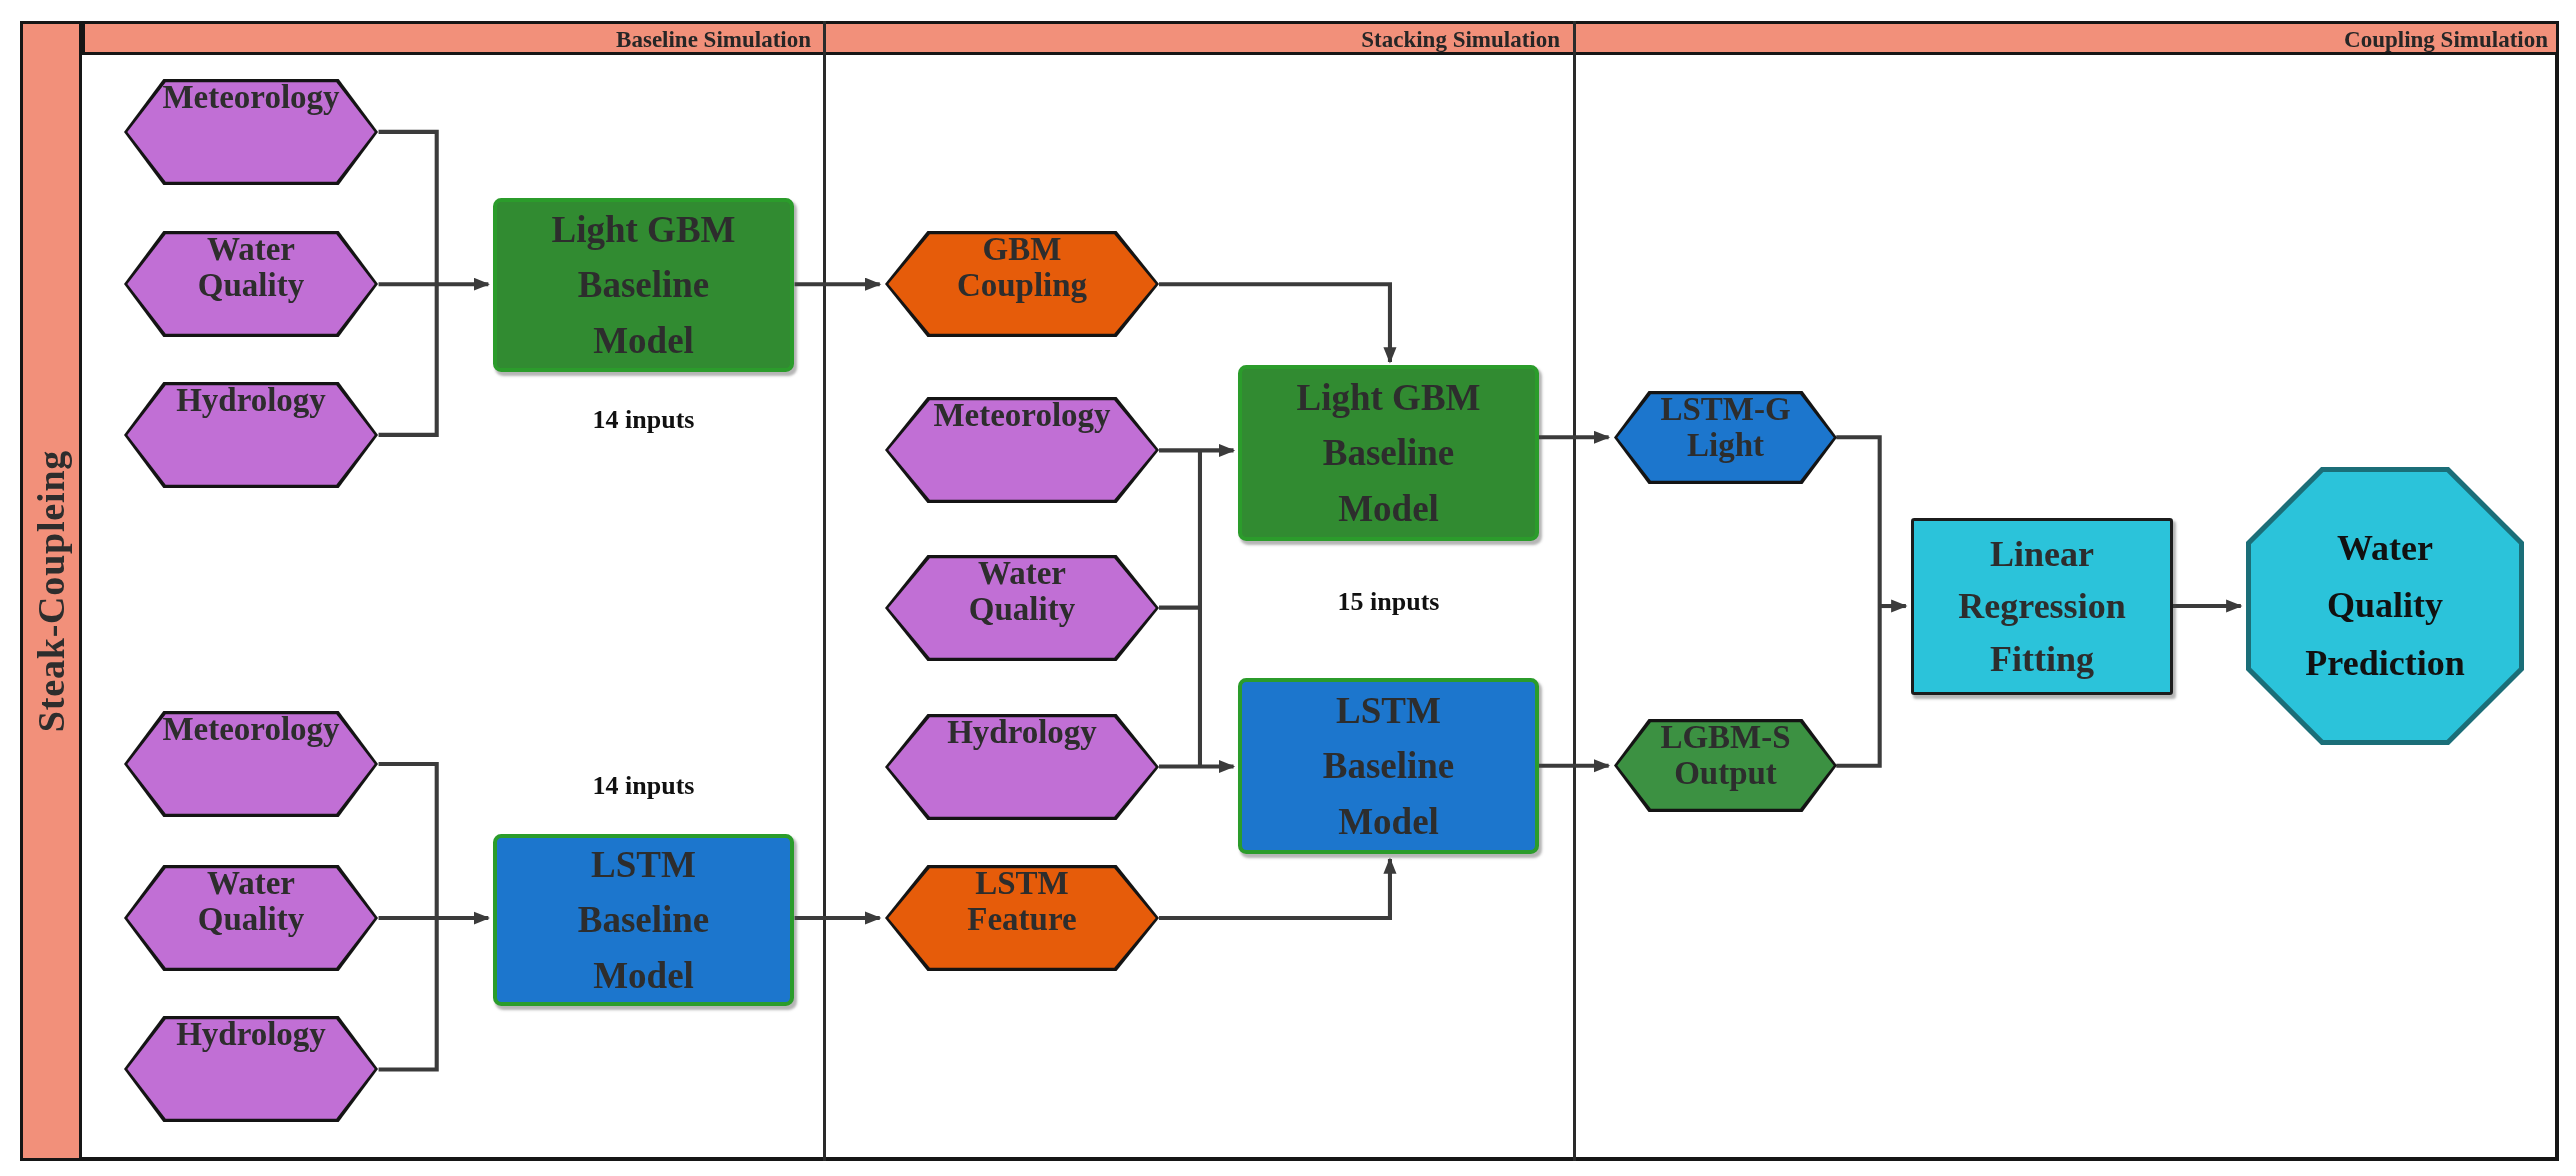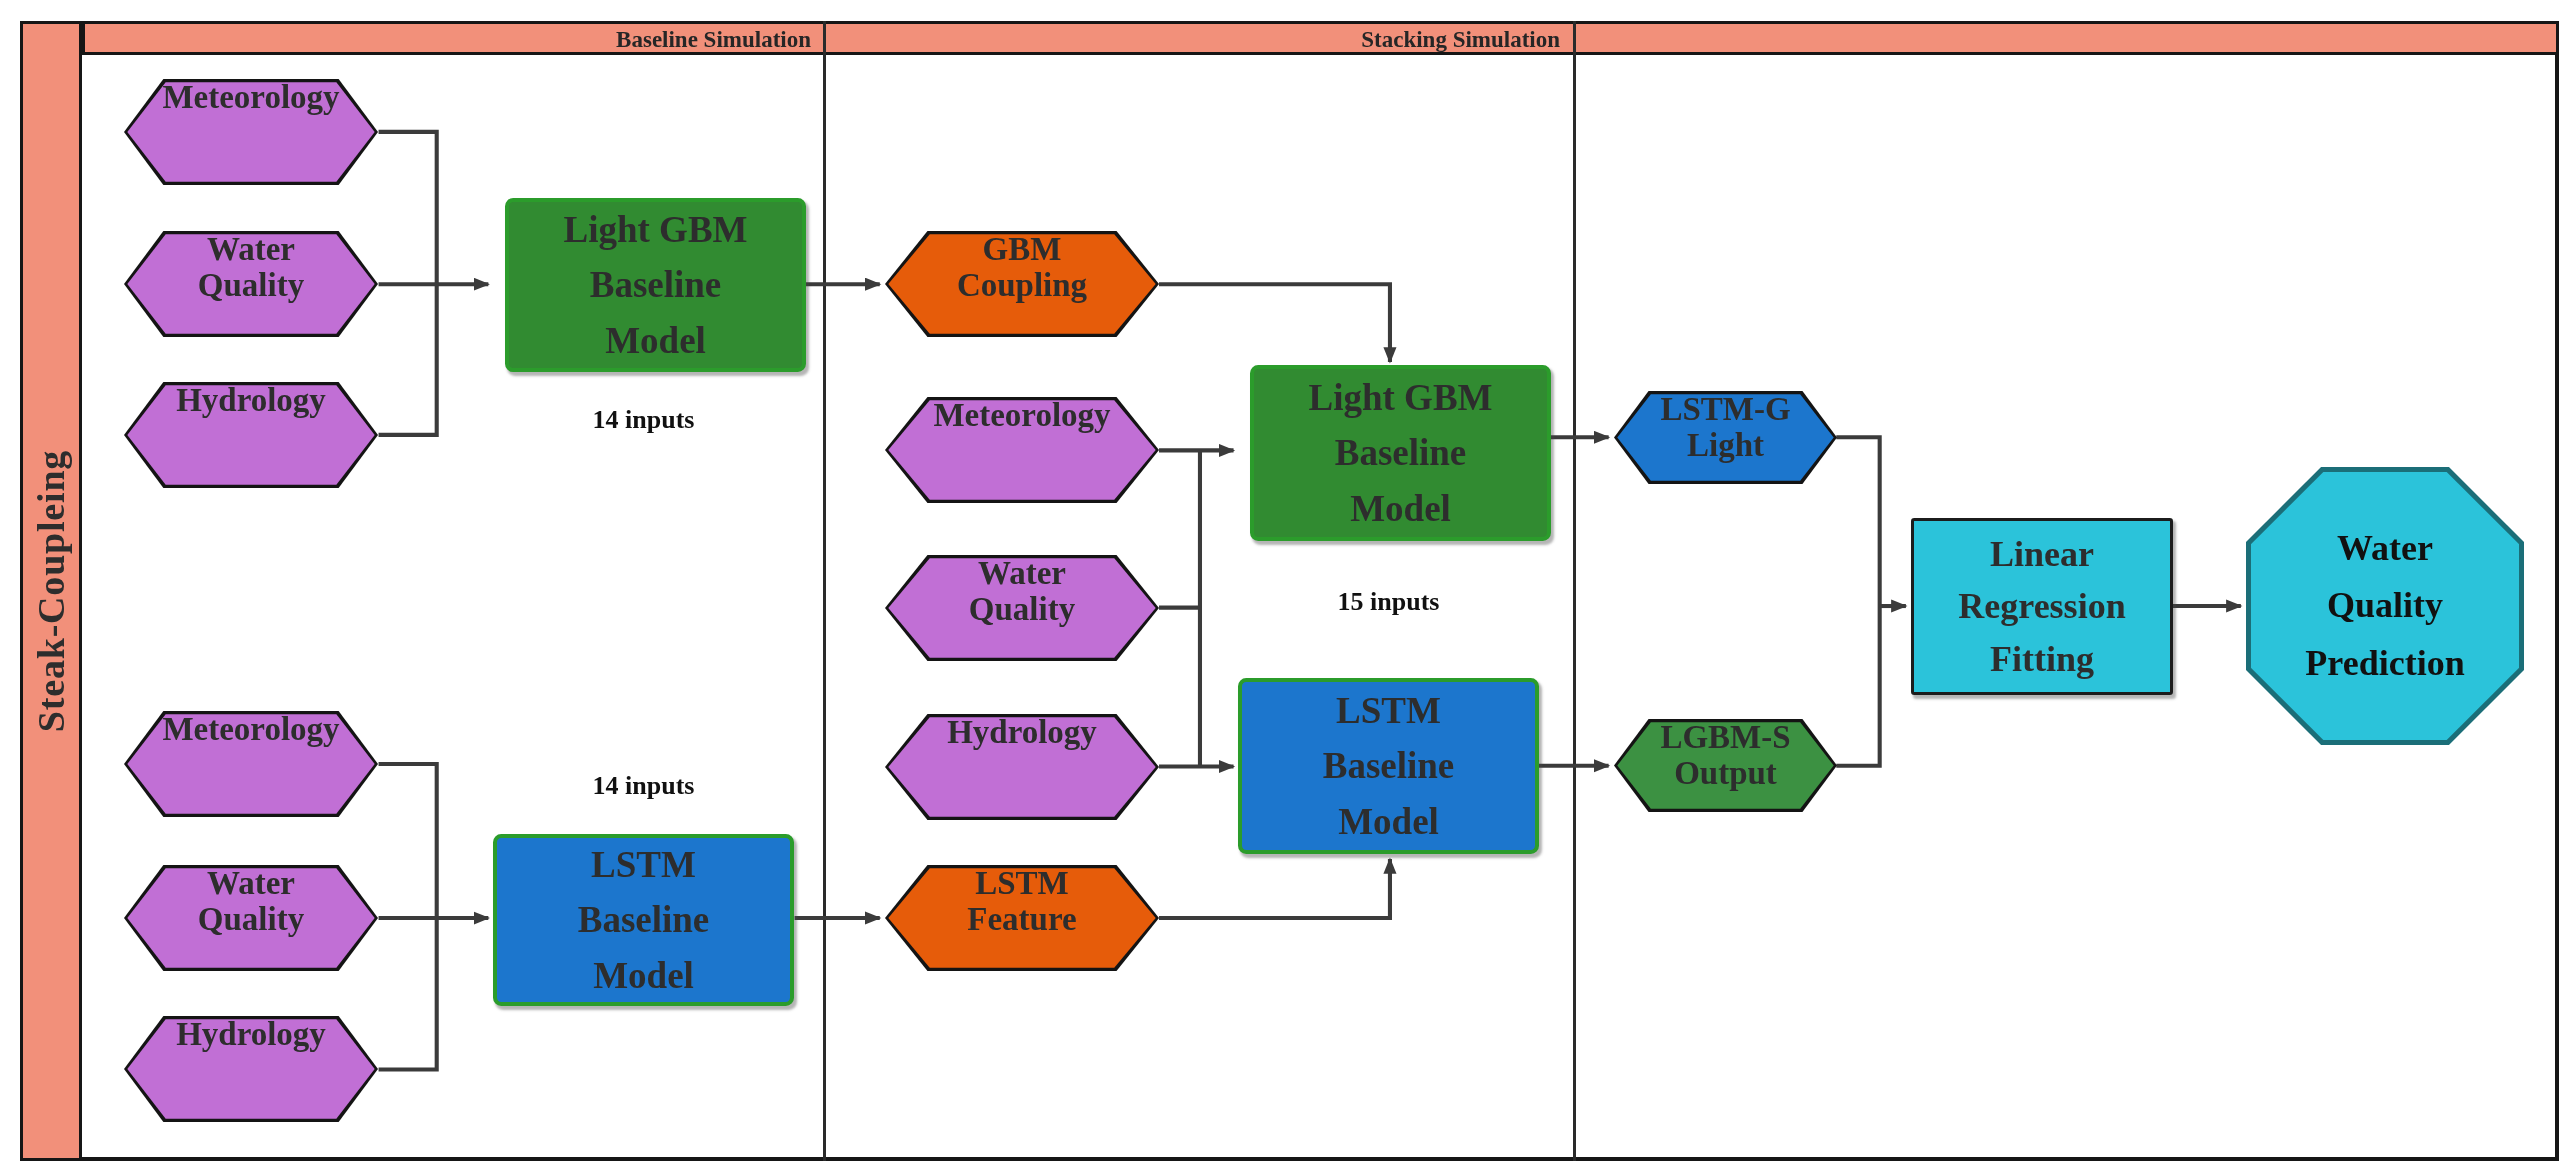--- a/index.html
+++ b/index.html
@@ -33,21 +33,21 @@
   .hex .fill{position:absolute;inset:3.3px;
     clip-path:polygon(15.5% 0,84.5% 0,100% 50%,84.5% 100%,15.5% 100%,0 50%);}
   .purple .fill{background:var(--input-purple,#c16fd5);}
   .orange .fill{background:var(--feature-orange,#e65c0a);}
   .outblue .fill{background:var(--output-blue,#1c76cd);}
   .outgreen .fill{background:var(--output-green,#3c9142);}
 
   .box{position:absolute;display:flex;align-items:center;justify-content:center;
     border:4.1px solid;border-radius:8.2px;box-sizing:border-box;
     box-shadow:2.5px 3.3px 2.5px rgba(70,70,70,.4);}
-  .box.green{background:var(--model-green,#318b31);border-color:var(--green-border,#2b9c2b);margin-left:12px;}
+  .box.green{background:var(--model-green,#318b31);border-color:var(--green-border,#2b9c2b);}
   .box.blue{background:var(--model-blue,#1c76cd);border-color:var(--green-border,#2b9c2b);}
   .box.cyan{background:var(--coupling-cyan,#2bc3da);border-color:#1c1c1c;border-width:3.3px;border-radius:3.3px;}
 
   .oct{position:absolute;display:flex;align-items:center;justify-content:center;
     background:var(--octagon-border-teal,#1b6e78);filter:drop-shadow(3.3px 3.3px 1.6px rgba(70,70,70,.5));
     clip-path:polygon(27% 0,73% 0,100% 27%,100% 73%,73% 100%,27% 100%,0 73%,0 27%);}
   .oct .fill{position:absolute;inset:4.9px;background:var(--coupling-cyan,#2bc3da);
     clip-path:polygon(27% 0,73% 0,100% 27%,100% 73%,73% 100%,27% 100%,0 73%,0 27%);}
 
   .lbl{position:relative;z-index:1;font-weight:bold;color:var(--text-dark,#2d2d2d);
@@ -61,20 +61,21 @@
 </head>
 <body>
 
 <div class="canvas">
 
   <div class="outer-frame"></div>
 
   <div class="header-bar"></div>
   <div class="header-title" style="left:90px;width:721px;">Baseline Simulation</div>
   <div class="header-title" style="left:835px;width:725px;">Stacking Simulation</div>
+  <div class="header-title" style="left:1581px;width:967px;">Coupling Simulation</div>
 
   <div class="side-bar">
     <span class="side-label">Steak-Coupleing</span>
   </div>
 
   <div class="divider" style="left:823px;"></div>
   <div class="divider" style="left:1573px;"></div>
 
   <svg class="connectors" width="2576" height="1176" viewBox="0 0 3145 1436">
     <defs>

